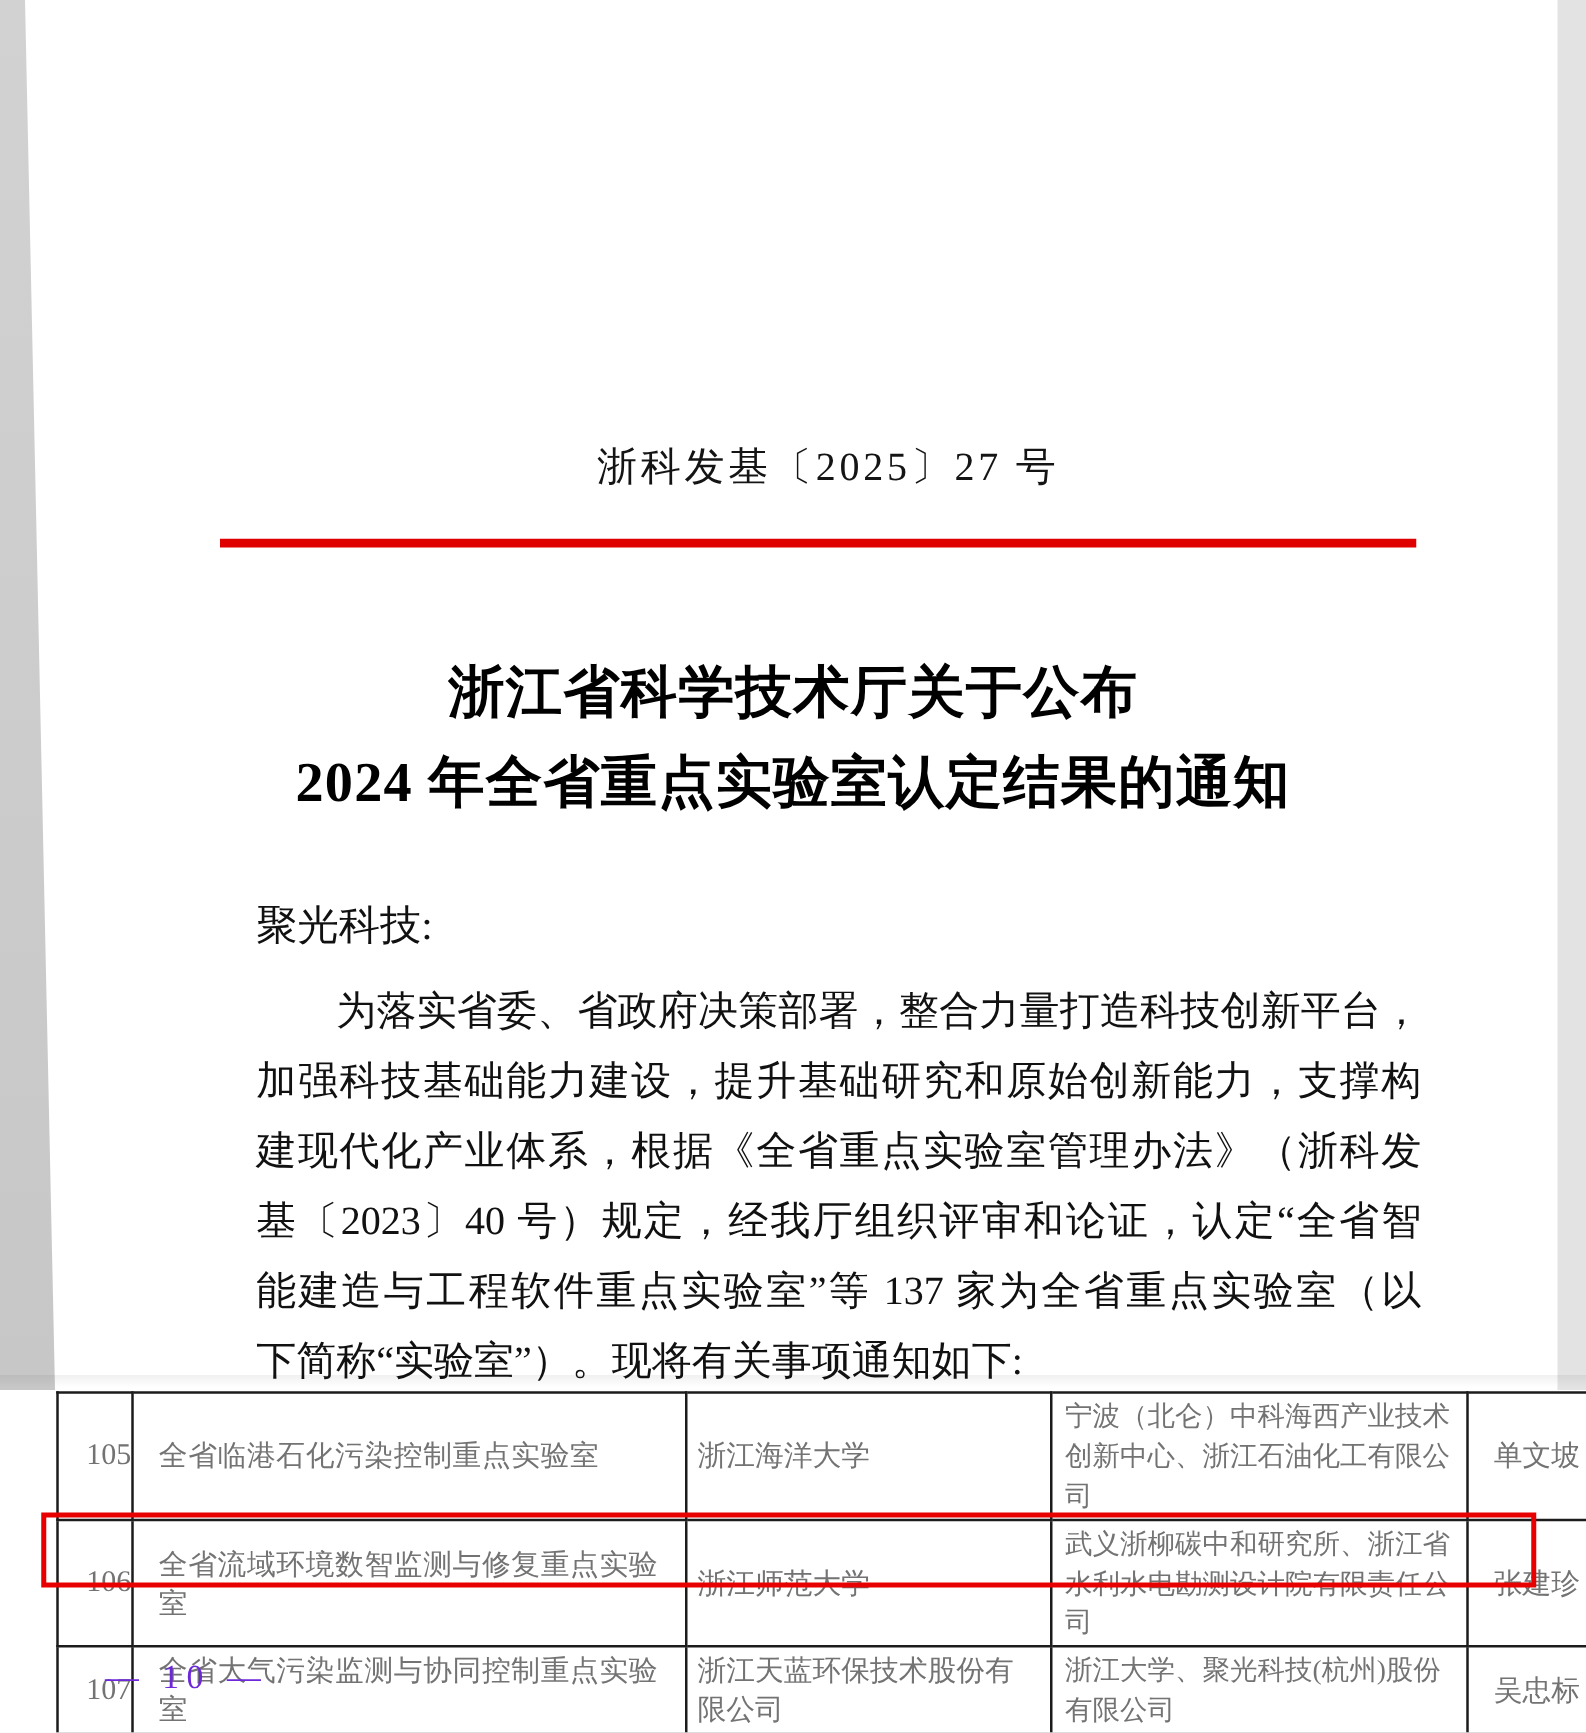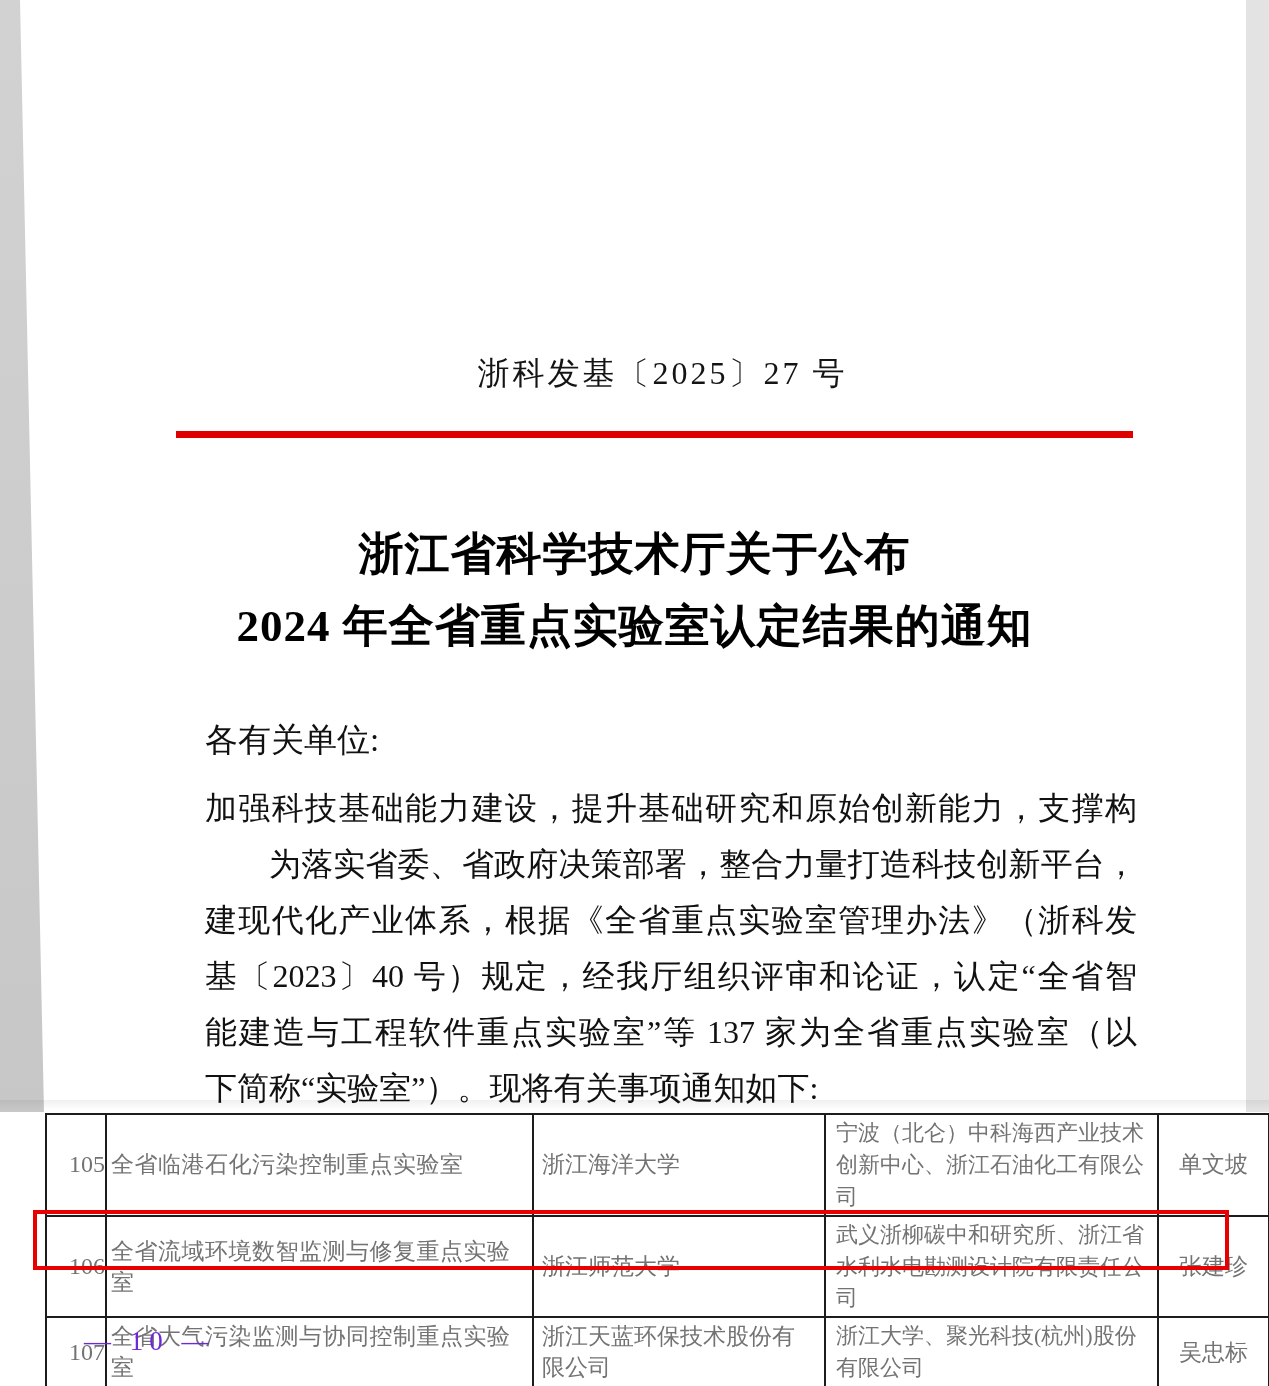--- a/index.html
+++ b/index.html
@@ -79,21 +79,21 @@
     font-family:"Liberation Serif","DejaVu Serif",serif;
   }
   .labs-table td{
     border:2px solid #1c1c1c;
     color:#737373;
     vertical-align:middle;
     padding:2px 8px;
     overflow:hidden;
   }
   .labs-table td.c-no{width:58px;text-align:right;font-size:24px;padding:0;}
-  .labs-table td.c-lab{width:413px;font-size:23px;padding-left:4px;letter-spacing:0.5px;}
+  .labs-table td.c-lab{width:413px;font-size:23px;padding-left:20px;letter-spacing:0.5px;}
   .labs-table td.c-host{width:274px;font-size:23px;padding-left:8px;}
   .labs-table td.c-partners{width:313px;font-size:22px;line-height:1.45;padding-left:10px;}
   .labs-table td.c-director{width:109px;text-align:center;font-size:23px;padding:0;}
   .highlight-box{
     position:absolute;left:33px;top:1210px;width:1188px;height:52px;
     border:4px solid #e80000;
     pointer-events:none;
     z-index:5;
   }
   .page-number{
@@ -112,25 +112,25 @@
 
 
   <div class="doc-number">浙科发基〔2025〕27 号</div>
 
   <div class="red-rule" style="background:#df0000;"></div>
 
   <div class="notice-title l1">浙江省科学技术厅关于公布</div>
 
   <div class="notice-title l2">2024 年全省重点实验室认定结果的通知</div>
 
-  <div class="salutation">各有关单位:</div>
+  <div class="salutation">聚光科技:</div>
 
   <div class="body-block">
+    <div class="body-line first">为落实省委、省政府决策部署，整合力量打造科技创新平台，</div>
     <div class="body-line">加强科技基础能力建设，提升基础研究和原始创新能力，支撑构</div>
-    <div class="body-line first">为落实省委、省政府决策部署，整合力量打造科技创新平台，</div>
     <div class="body-line">建现代化产业体系，根据《全省重点实验室管理办法》（浙科发</div>
     <div class="body-line">基〔2023〕40 号）规定，经我厅组织评审和论证，认定“全省智</div>
     <div class="body-line">能建造与工程软件重点实验室”等 137 家为全省重点实验室（以</div>
     <div class="body-line last">下简称“实验室”）。现将有关事项通知如下:</div>
   </div>
 
   <table class="labs-table">
     <tbody>
         <tr style="height:52px;">
       <td class="c-no">105</td>

